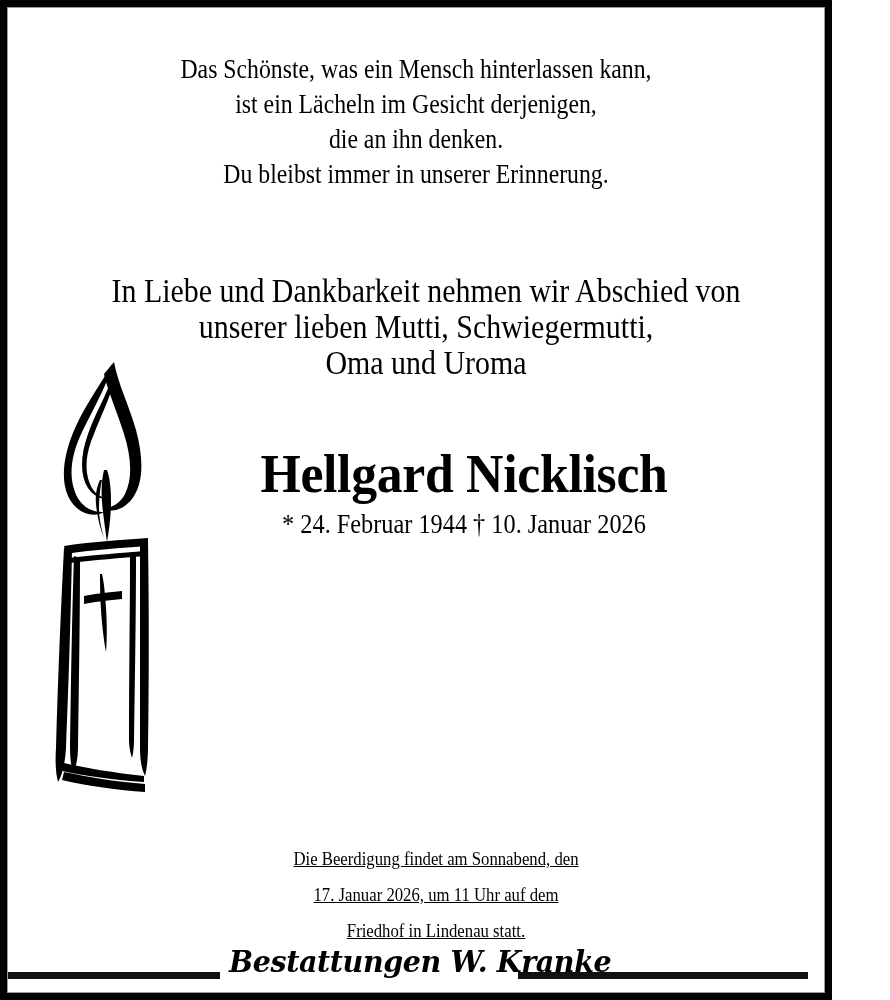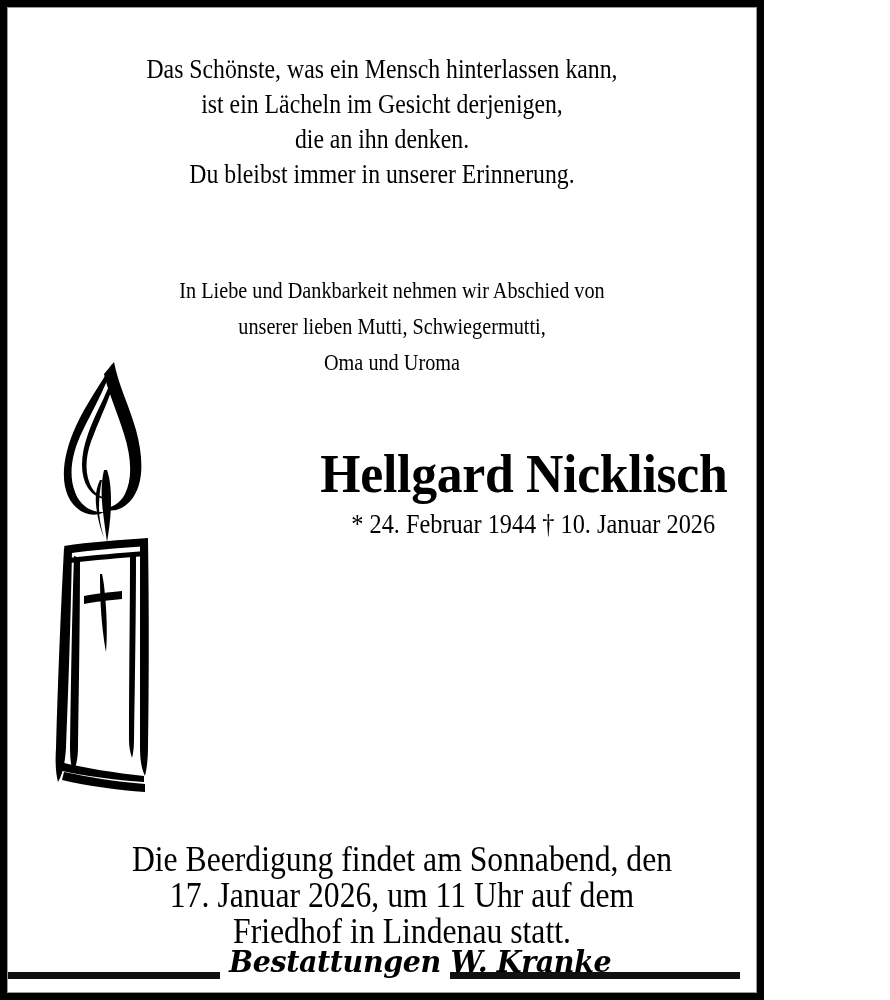--- a/index.html
+++ b/index.html
@@ -4,21 +4,21 @@
 <title>Traueranzeige</title>
 <style>
   html, body {
     margin: 0;
     padding: 0;
     background: #ffffff;
   }
 
   .notice {
     position: relative;
-    width: 764px;
+    width: 832px;
     height: 1000px;
     box-sizing: border-box;
     background: #ffffff;
     overflow: hidden;
     font-family: "Liberation Serif", "DejaVu Serif", serif;
     color: #000000;
   }
 
   
   .frame-outer {
@@ -65,30 +65,29 @@
     top: 44px;
     font-size: 27px;
     line-height: 35px;
   }
 
   
   .farewell {
     top: 265px;
     left: 30px;
     right: 10px;
-    font-size: 23px;
+    font-size: 34px;
     line-height: 36px;
   }
 
   
   .name-block {
     top: 435px;
     left: 120px;
-    right: 10px;
-    text-align: right;
+    right: 24px;
   }
   .name {
     font-size: 55px;
     font-weight: bold;
     line-height: 62px;
     letter-spacing: -0.3px;
     transform: scaleX(0.94);
   }
   .dates {
     font-size: 27px;
@@ -112,22 +111,23 @@
     font-weight: bold;
     line-height: 40px;
     transform: scaleX(0.9);
   }
 
   
   .details {
     top: 833px;
     left: 50px;
     right: 10px;
-    font-size: 36px;
+    font-size: 19px;
     line-height: 36px;
+    text-decoration: underline;
   }
 
   
   .footer {
     position: absolute;
     left: 0;
     right: 16px;
     bottom: 0;
     height: 46px;
   }

